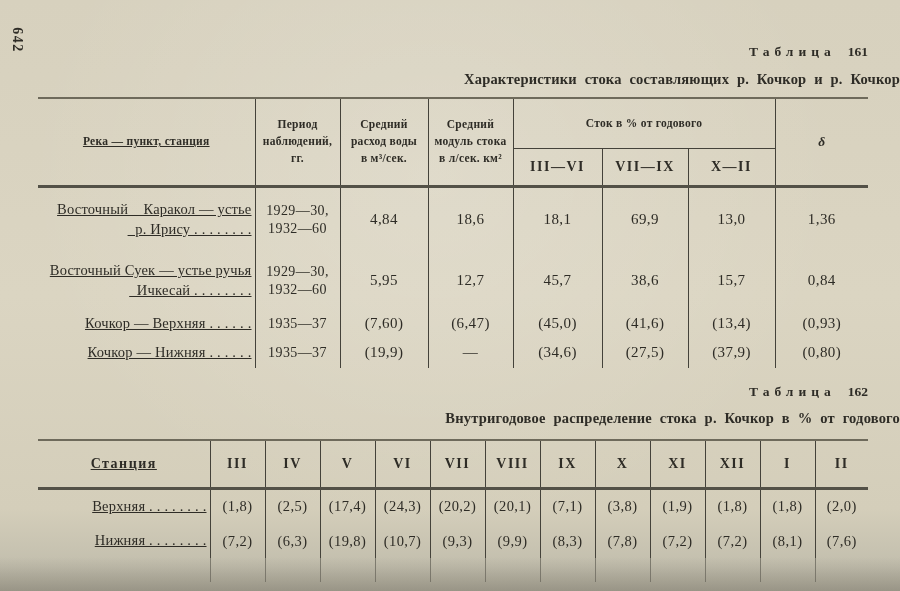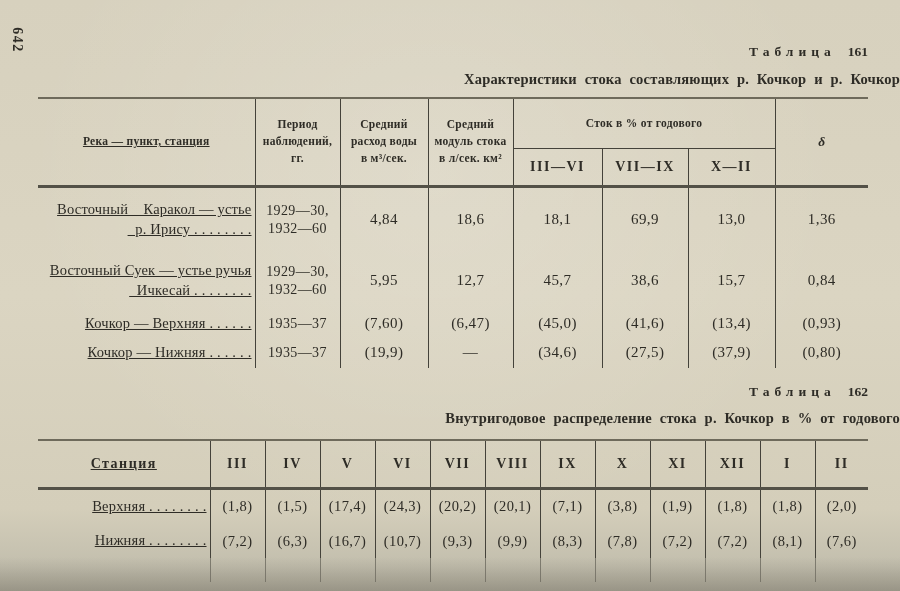--- a/index.html
+++ b/index.html
@@ -217,37 +217,37 @@
         <th class="hb">XI</th>
         <th class="hb">XII</th>
         <th class="hb">I</th>
         <th class="hb">II</th>
       </tr>
     </thead>
     <tbody>
       <tr class="r1">
         <td class="first label-cell">Верхняя . . . . . . . .</td>
         <td>(1,8)</td>
-        <td>(1,5)</td>
+        <td>(2,5)</td>
         <td>(17,4)</td>
         <td>(24,3)</td>
         <td>(20,2)</td>
         <td>(20,1)</td>
         <td>(7,1)</td>
         <td>(3,8)</td>
         <td>(1,9)</td>
         <td>(1,8)</td>
         <td>(1,8)</td>
         <td>(2,0)</td>
       </tr>
       <tr class="r2">
         <td class="first label-cell">Нижняя . . . . . . . .</td>
         <td>(7,2)</td>
         <td>(6,3)</td>
-        <td>(16,7)</td>
+        <td>(19,8)</td>
         <td>(10,7)</td>
         <td>(9,3)</td>
         <td>(9,9)</td>
         <td>(8,3)</td>
         <td>(7,8)</td>
         <td>(7,2)</td>
         <td>(7,2)</td>
         <td>(8,1)</td>
         <td>(7,6)</td>
       </tr>

